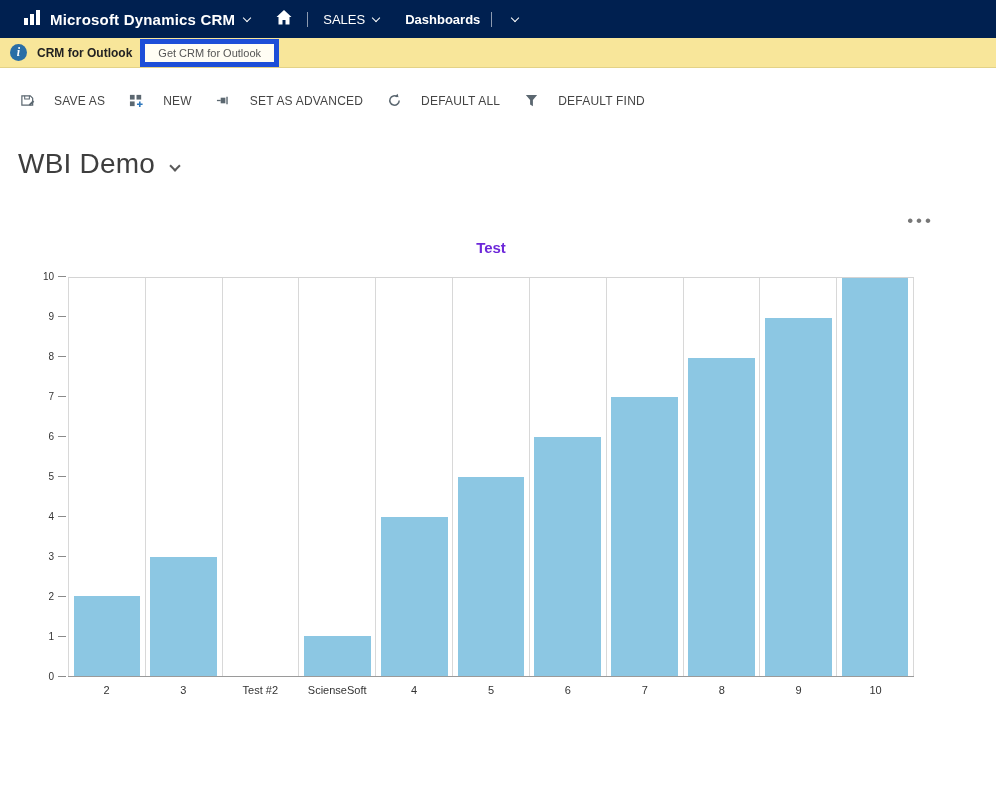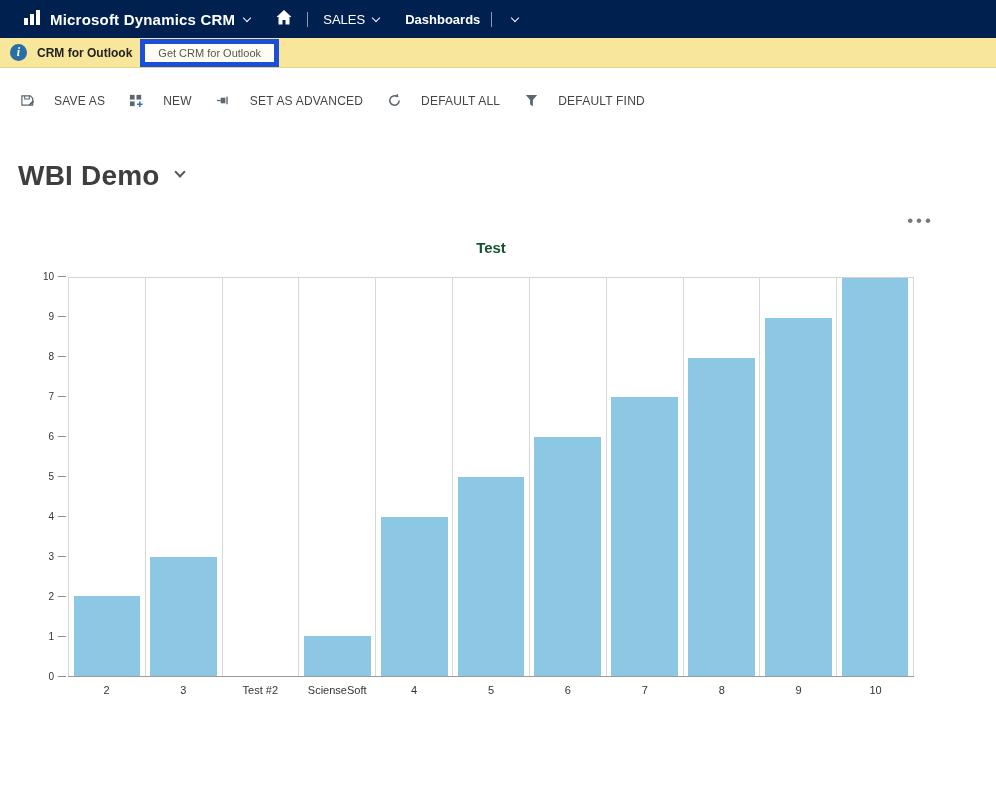--- a/index.html
+++ b/index.html
@@ -56,34 +56,34 @@
   }
   .tb-item { display:flex; align-items:flex-end; gap:19px; cursor:pointer; }
   .tb-item .icon { color:#5b6770; display:flex; align-items:center; }
   .tb-label { font-size:12px; color:#444; letter-spacing:.2px; white-space:nowrap; }
 
   
   .page-title-row {
     position:absolute; left:18px; top:148px;
     display:flex; align-items:center; cursor:pointer;
   }
-  .page-title { font-size:28px; font-weight:700; color:#3e3e3e; letter-spacing:.2px;margin-top:12px; }
+  .page-title { font-size:28px; font-weight:400; color:#3e3e3e; letter-spacing:.2px; }
   .chev-gray {
     width:8px; height:8px; border-color:#5a5a5a; border-width:2px;
     margin:4px 0 0 16px;
   }
 
   
   .more-btn {
     position:absolute; top:212px; right:62px;
     font-size:17px; letter-spacing:3px; color:#777; cursor:pointer; line-height:17px;
   }
   .chart-title {
     position:absolute; left:68px; top:239px; width:846px;
-    text-align:center; font-size:15px; font-weight:bold; color:#14532d;
+    text-align:center; font-size:15px; font-weight:bold; color:#6d28d9;
   }
   .y-axis { position:absolute; left:28px; top:277px; width:36px; height:400px; }
   .ylab { position:absolute; right:10px; font-size:10px; color:#333; line-height:10px; }
   .ylab::after {
     content:""; position:absolute; top:4px; right:-12px;
     width:8px; height:1px; background:#8a8a8a;
   }
   .plot {
     position:absolute; left:68px; top:277px; width:846px; height:400px;
     display:flex; border-top:1px solid #d4d4d4; border-bottom:1px solid #9a9a9a;

